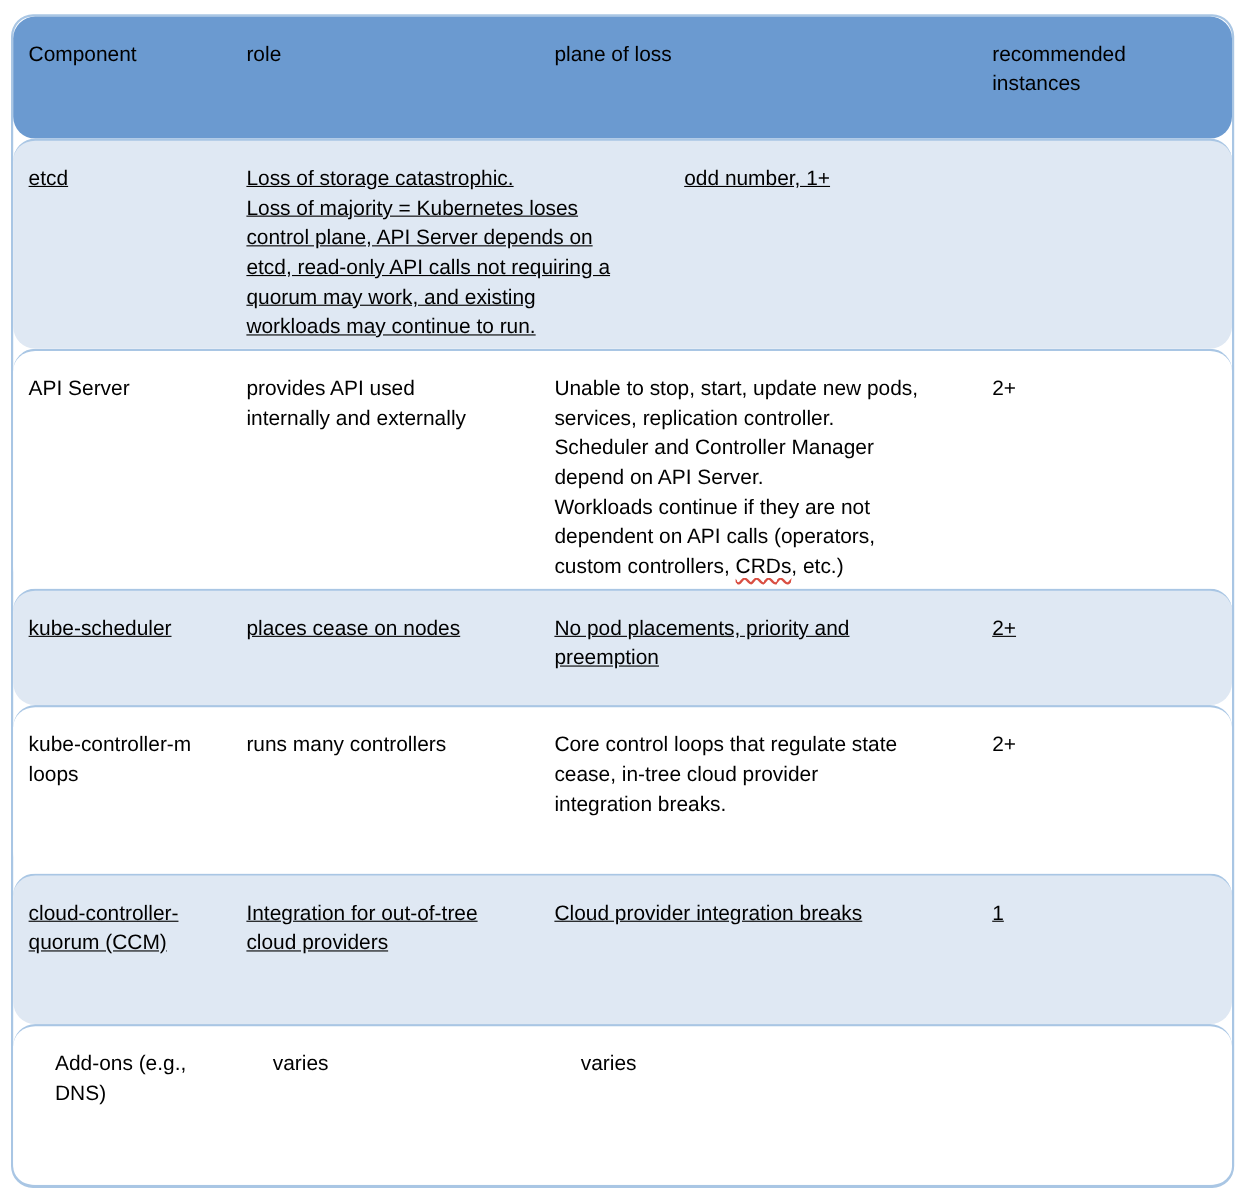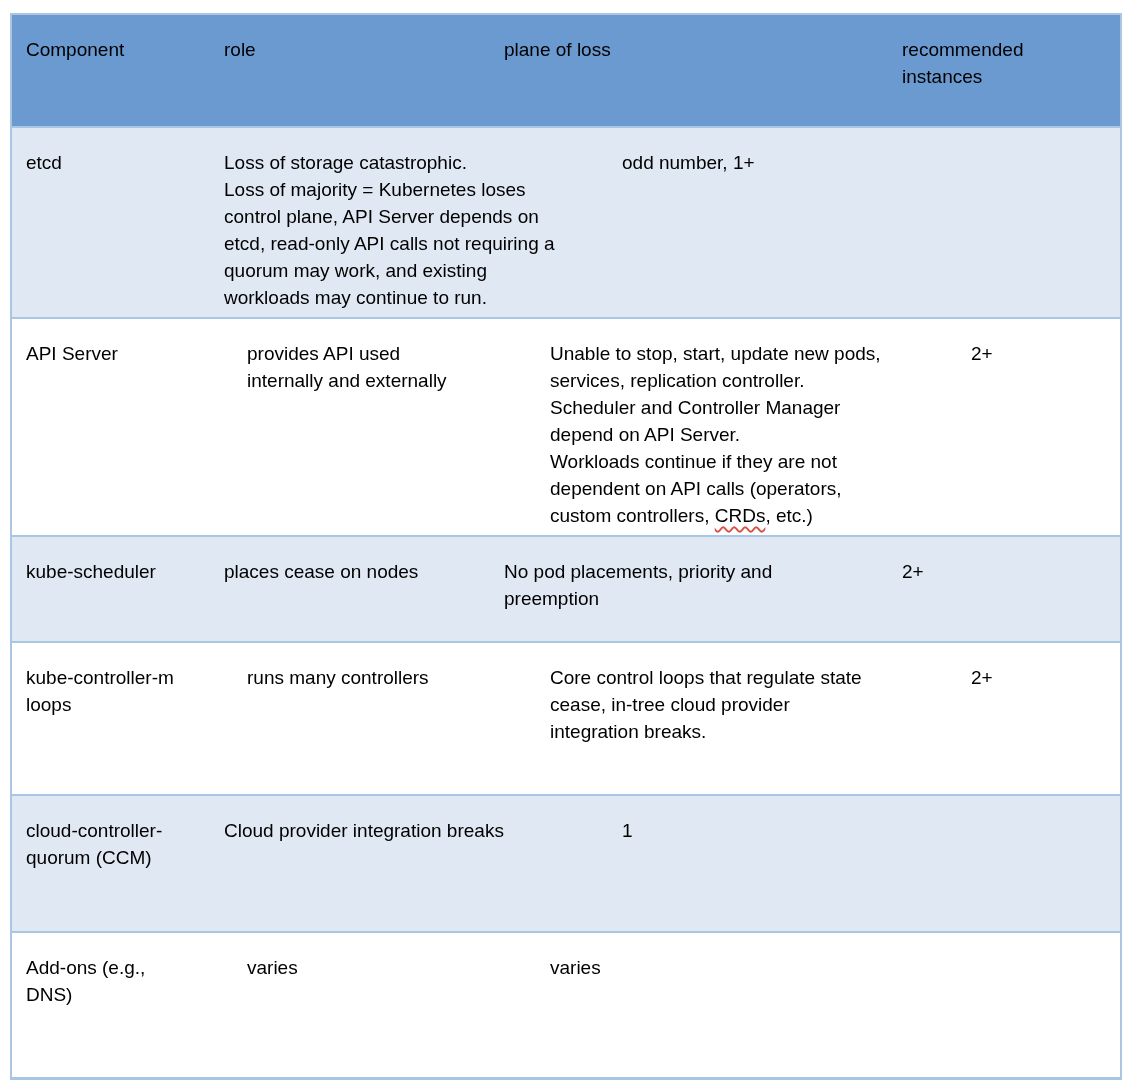--- a/index.html
+++ b/index.html
@@ -3,48 +3,48 @@
 <meta charset="utf-8">
 <style>
   :root {
     --header-bg: #6b9ad0;
     --row-stripe-bg: #dfe8f3;
     --row-plain-bg: #ffffff;
     --table-border: #a9c6e4;
     --spellcheck-underline: #d94f43;
     --text: #000000;
   }
-  * { margin: 0; padding: 0; box-sizing: border-box; }
+  * { margin: 0; padding: 0; box-sizing: border-box; border-radius: 20px; }
   html, body {
     width: 1134px; height: 1082px;
     background: #ffffff;
     font-family: "Liberation Sans", "DejaVu Sans", sans-serif;
     color: var(--text);
     overflow: hidden;
   }
   .page { position: relative; width: 1134px; height: 1082px; background: #ffffff; }
   .doc-table {
     position: absolute;
     left: 10px; top: 13px;
     width: 1112px;
     border: 2px solid var(--table-border);
     border-bottom-width: 3px;
     background: #ffffff;
   }
   .row { display: flex; align-items: stretch; }
   .row + .row { border-top: 2px solid var(--table-border); }
   .row.header { background: var(--header-bg); min-height: 111px; }
-  .row.stripe { background: var(--row-stripe-bg); }
-  .row.plain  { background: var(--row-plain-bg); gap: 23px; }
+  .row.stripe { background: var(--row-stripe-bg); text-decoration: underline; }
+  .row.plain  { background: var(--row-plain-bg); }
   .r-etcd   { min-height: 184px; }
   .r-api    { min-height: 206px; }
   .r-sched  { min-height: 106px; }
   .r-kcm    { min-height: 153px; }
   .r-ccm    { min-height: 137px; }
-  .r-addons { min-height: 146px; }
+  .r-addons { min-height: 146px; padding-left: 24px; }
   .cell {
     padding: 21px 14px 6px 14px;
     font-size: 19px;
     line-height: 27px;
     white-space: pre;           
     color: var(--text);
   }
   .col-component { width: 198px; }
   .col-role      { width: 280px; }
   .col-effect    { width: 398px; }
@@ -110,20 +110,22 @@
       <div class="cell col-role">runs many controllers</div>
       <div class="cell col-effect">Core control loops that regulate state
 cease, in-tree cloud provider
 integration breaks.</div>
       <div class="cell col-instances">2+</div>
     </div>
 
     <div class="row stripe r-ccm">
       <div class="cell col-component">cloud-controller-
 quorum (CCM)</div>
+      <div class="cell col-role">Integration for out-of-tree
+cloud providers</div>
       <div class="cell col-effect">Cloud provider integration breaks</div>
       <div class="cell col-instances">1</div>
     </div>
 
     <div class="row plain r-addons">
       <div class="cell col-component">Add-ons (e.g.,
 DNS)</div>
       <div class="cell col-role">varies</div>
       <div class="cell col-effect">varies</div>
     </div>

